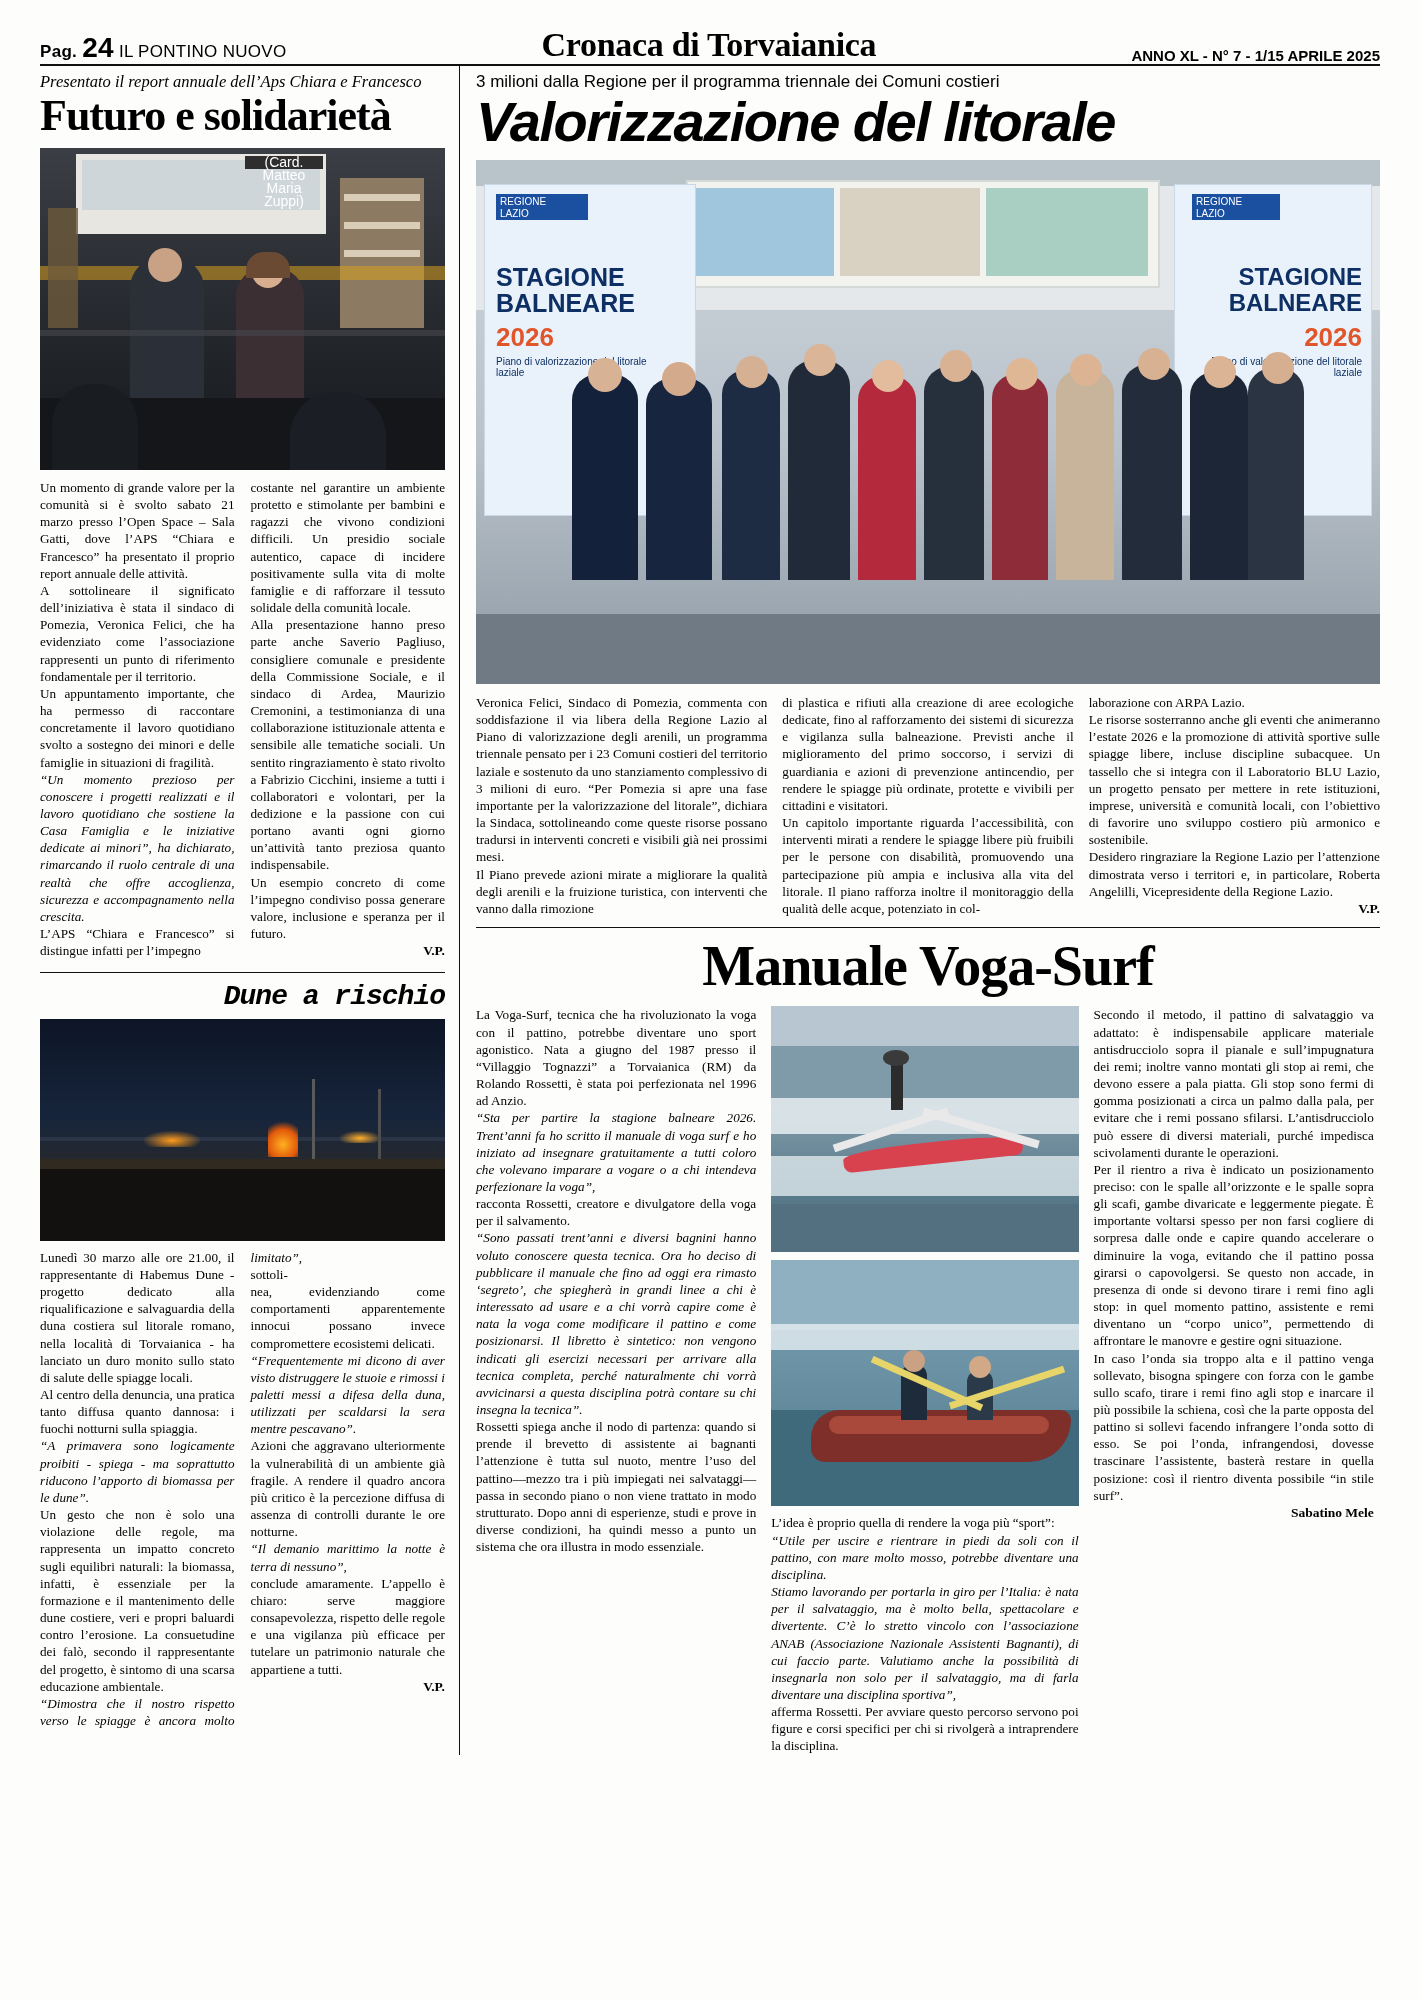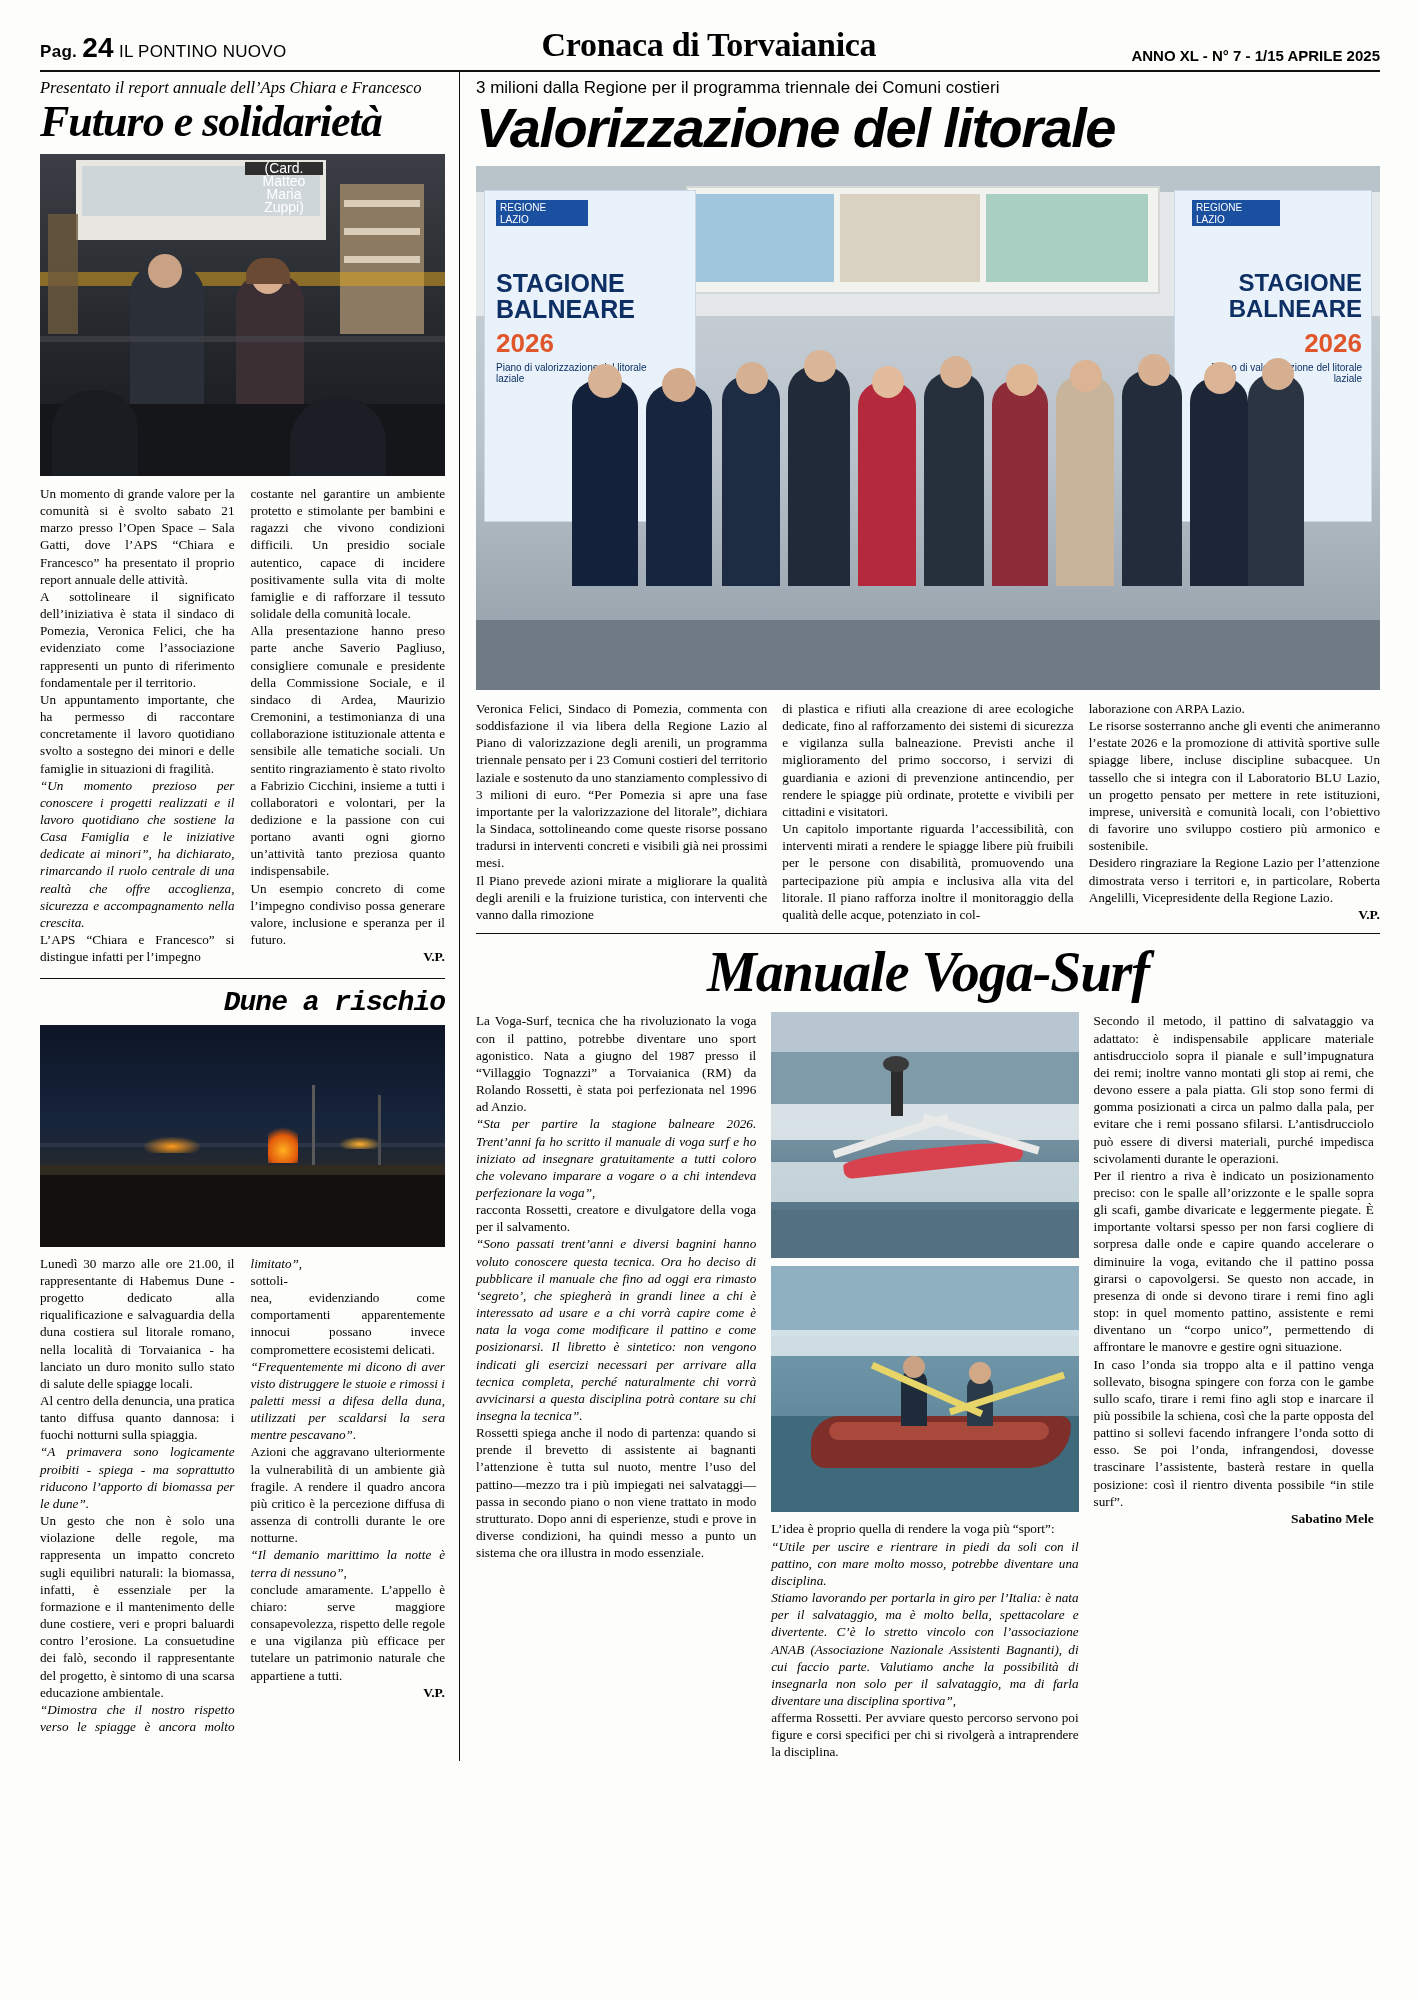--- a/index.html
+++ b/index.html
@@ -3,30 +3,30 @@
 <meta charset="utf-8">
 <style>
   html,body{margin:0;padding:0;background:#b9b9b9;}
   body{font-family:"Liberation Serif", serif;}
   .page{
     width:1420px;height:2000px;background:#fdfdfb;position:relative;
     box-sizing:border-box;padding:26px 40px 10px 40px;
   }
   
   .masthead{display:flex;align-items:flex-end;justify-content:space-between;
-    border-bottom:2.5px solid #111;padding-bottom:6px;}
+    border-bottom:2.5px solid #111;padding-bottom:0;}
   .mast-left{font-family:"Liberation Sans", sans-serif;font-size:17px;letter-spacing:.3px;}
   .mast-left .pag{font-weight:bold;}
   .mast-left .pagnum{font-size:28px;font-weight:bold;}
   .mast-center{font-family:"Liberation Serif", serif;font-size:34px;font-weight:bold;letter-spacing:-.3px;}
   .mast-right{font-family:"Liberation Sans", sans-serif;font-size:15px;font-weight:bold;}
   
   .kicker{font-style:italic;font-size:16.5px;font-family:"Liberation Serif",serif;padding:6px 0 2px;}
   .kicker-sans{font-family:"Liberation Sans",sans-serif;font-style:normal;font-size:17px;padding:6px 0 2px;}
-  .headline{font-weight:bold;line-height:1;font-style:italic;}
+  .headline{font-weight:bold;line-height:1;}
   .photo{background:#2b2b2b;position:relative;overflow:hidden;}
   .col{font-size:13.2px;line-height:1.30;text-align:justify;hyphens:auto;}
   .col p{margin:0;text-indent:0;}
   .col p+p{margin-top:0;}
   .it{font-style:italic;}
   .sig{text-align:right;font-weight:bold;font-family:"Liberation Serif",serif;font-size:13.5px;}
   .rule{border-top:1.6px solid #111;}
   
   .topwrap{display:flex;gap:0;}
   .leftcolzone{width:420px;padding-right:14px;box-sizing:border-box;

